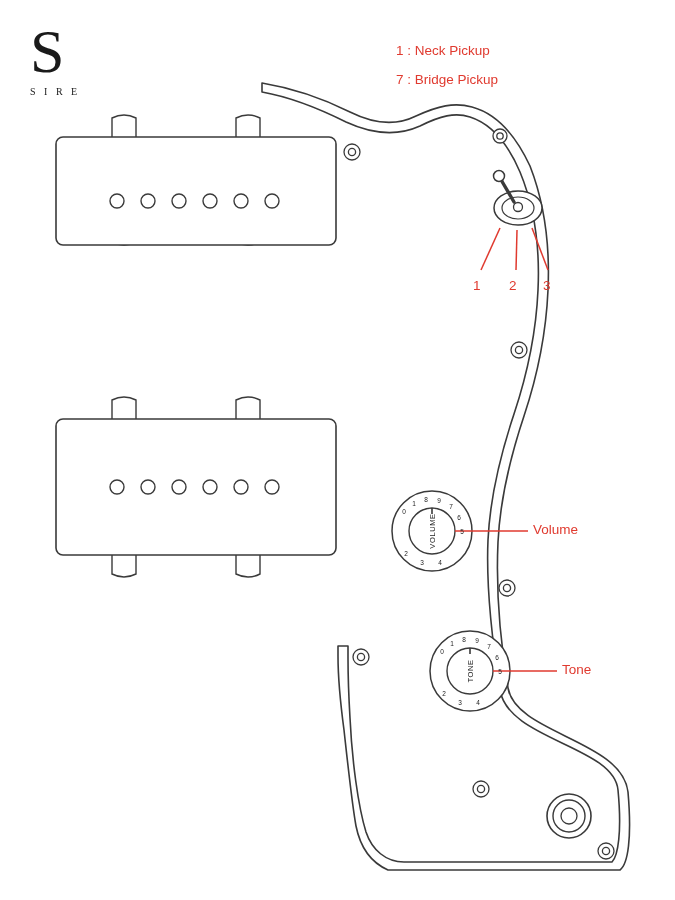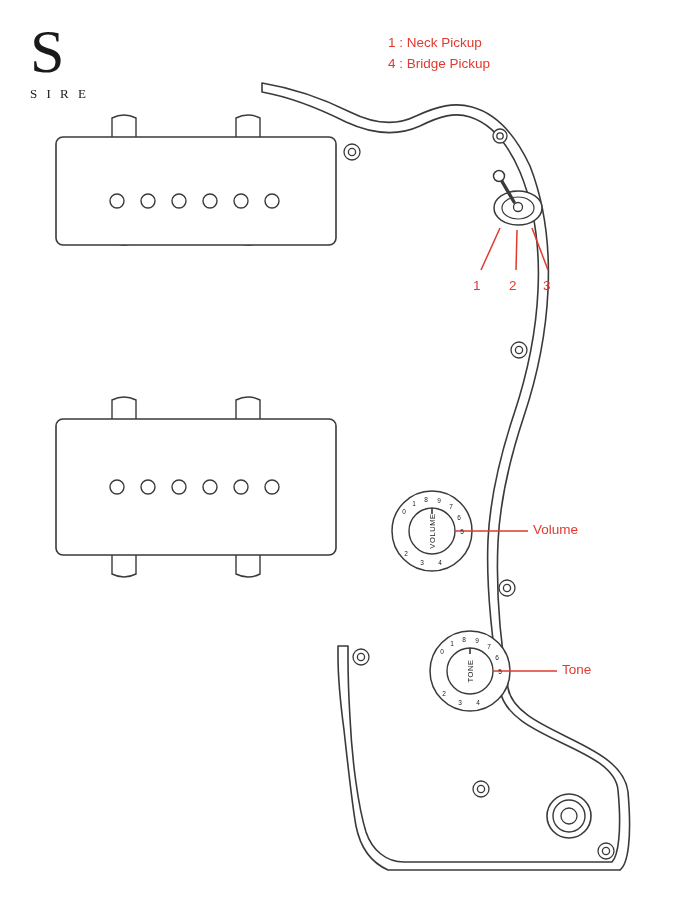--- a/index.html
+++ b/index.html
@@ -29,35 +29,35 @@
   #logo-mark {
     font-family: "Liberation Serif", serif;
     font-size: 62px;
     line-height: 58px;
     color: #1a1a1a;
     letter-spacing: 0;
   }
   #logo-word {
     margin-top: 6px;
     font-family: "Liberation Serif", serif;
-    font-size: 13px;
+    font-size: 10px;
     letter-spacing: 3px;
     color: #1a1a1a;
   }
 
   
   #legend {
     left: 388px;
     top: 32px;
     color: #e03a2f;
     font-size: 13.5px;
     line-height: 21px;
     white-space: nowrap;
   }
-  #legend div { padding: 0; margin: 0; }
+  #legend div { padding: 0; margin: 8px; }
 
   
   #drawing {
     left: 0; top: 0;
     width: 675px; height: 900px;
   }
 
   
   .knob-label {
     color: #222;
@@ -91,21 +91,21 @@
 
 <div id="stage">
 
   <div class="abs" id="logo-block">
     <div id="logo-mark">S</div>
     <div id="logo-word">S I R E</div>
   </div>
 
   <div class="abs" id="legend">
     <div>1 : Neck Pickup</div>
-    <div>4 : Bridge Pickup</div>
+    <div>7 : Bridge Pickup</div>
   </div>
 
   <svg class="abs" id="drawing" viewBox="0 0 675 900">
 
     <path fill="#ffffff" stroke="#3a3a3a" stroke-width="1.6" stroke-linejoin="round" d="M262 92
          C 290 97, 318 108, 346 122
          C 372 134, 398 136, 420 126
          C 440 116, 455 112, 470 117
          C 492 124, 508 144, 520 172
          C 534 206, 540 248, 538 290

